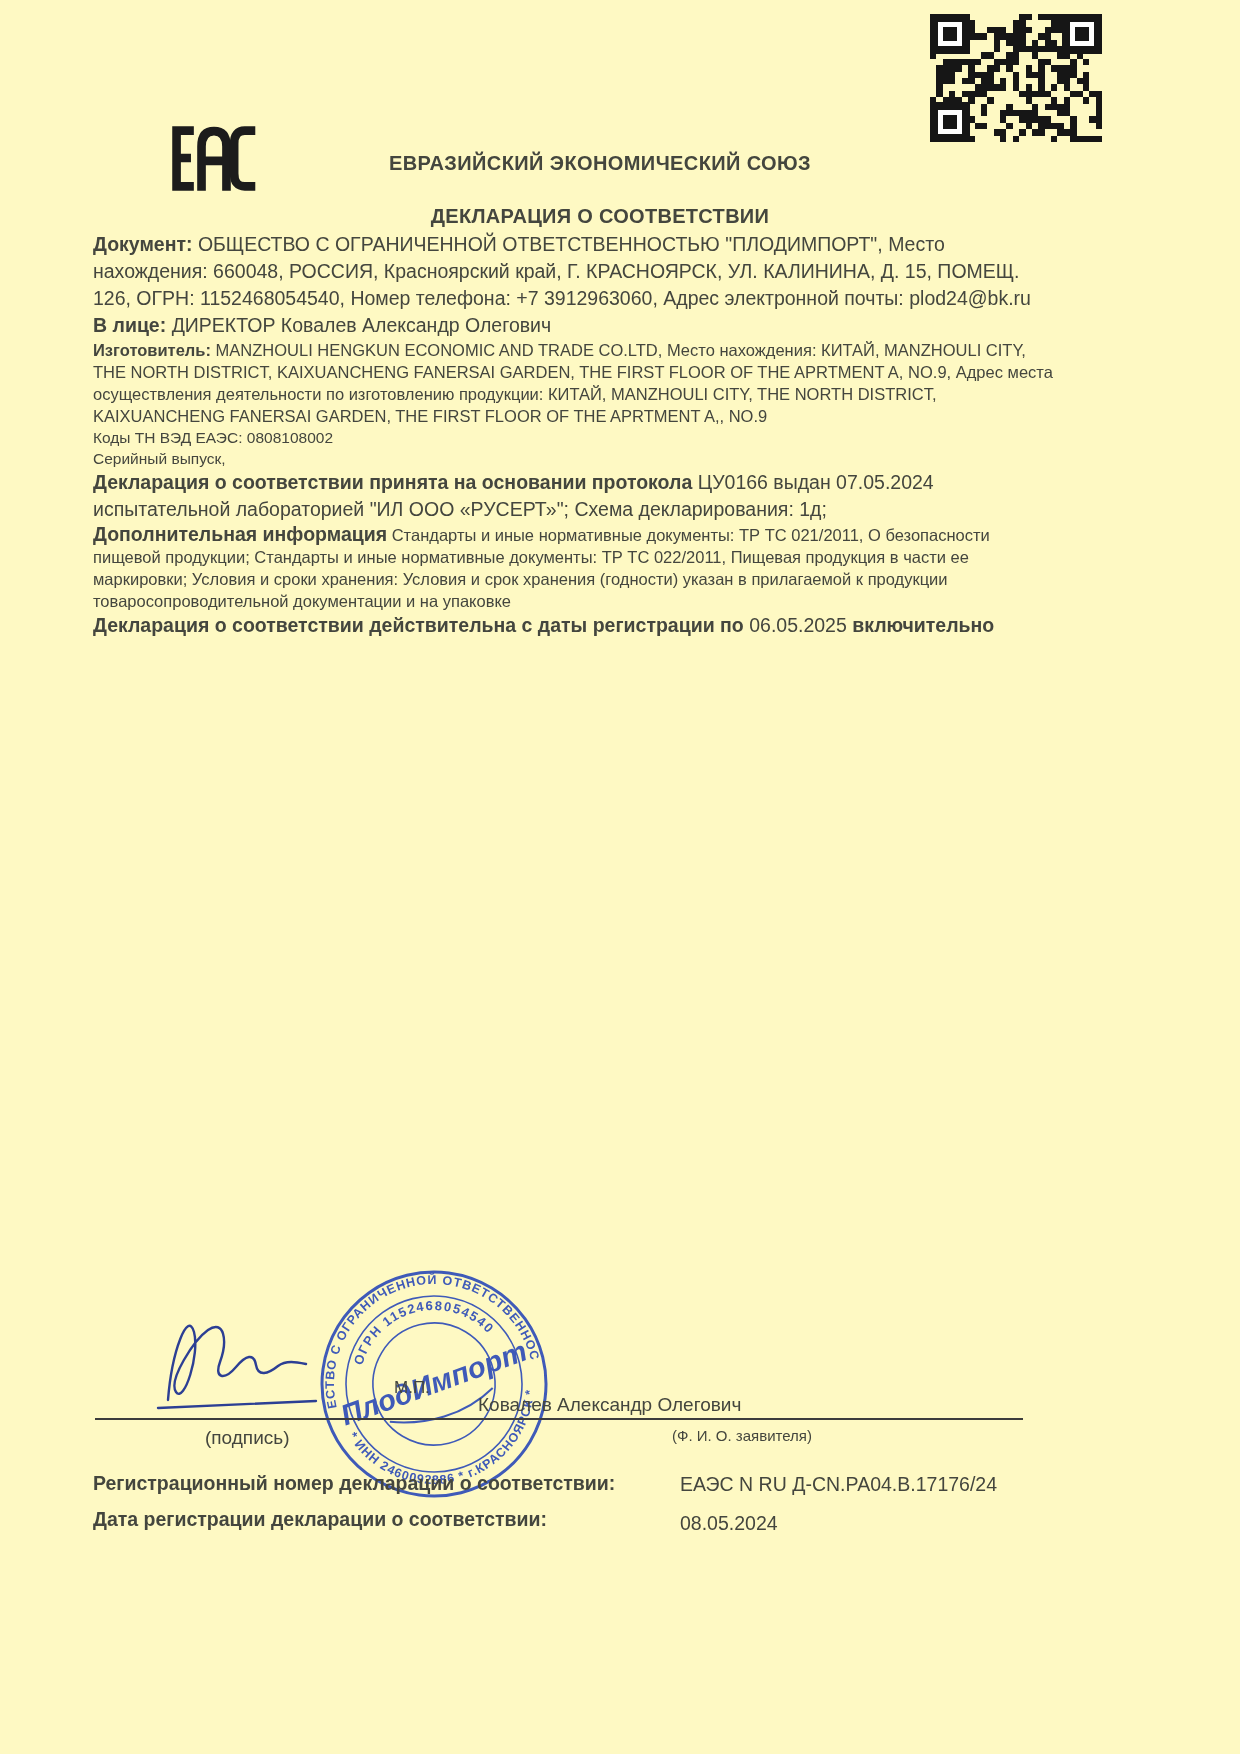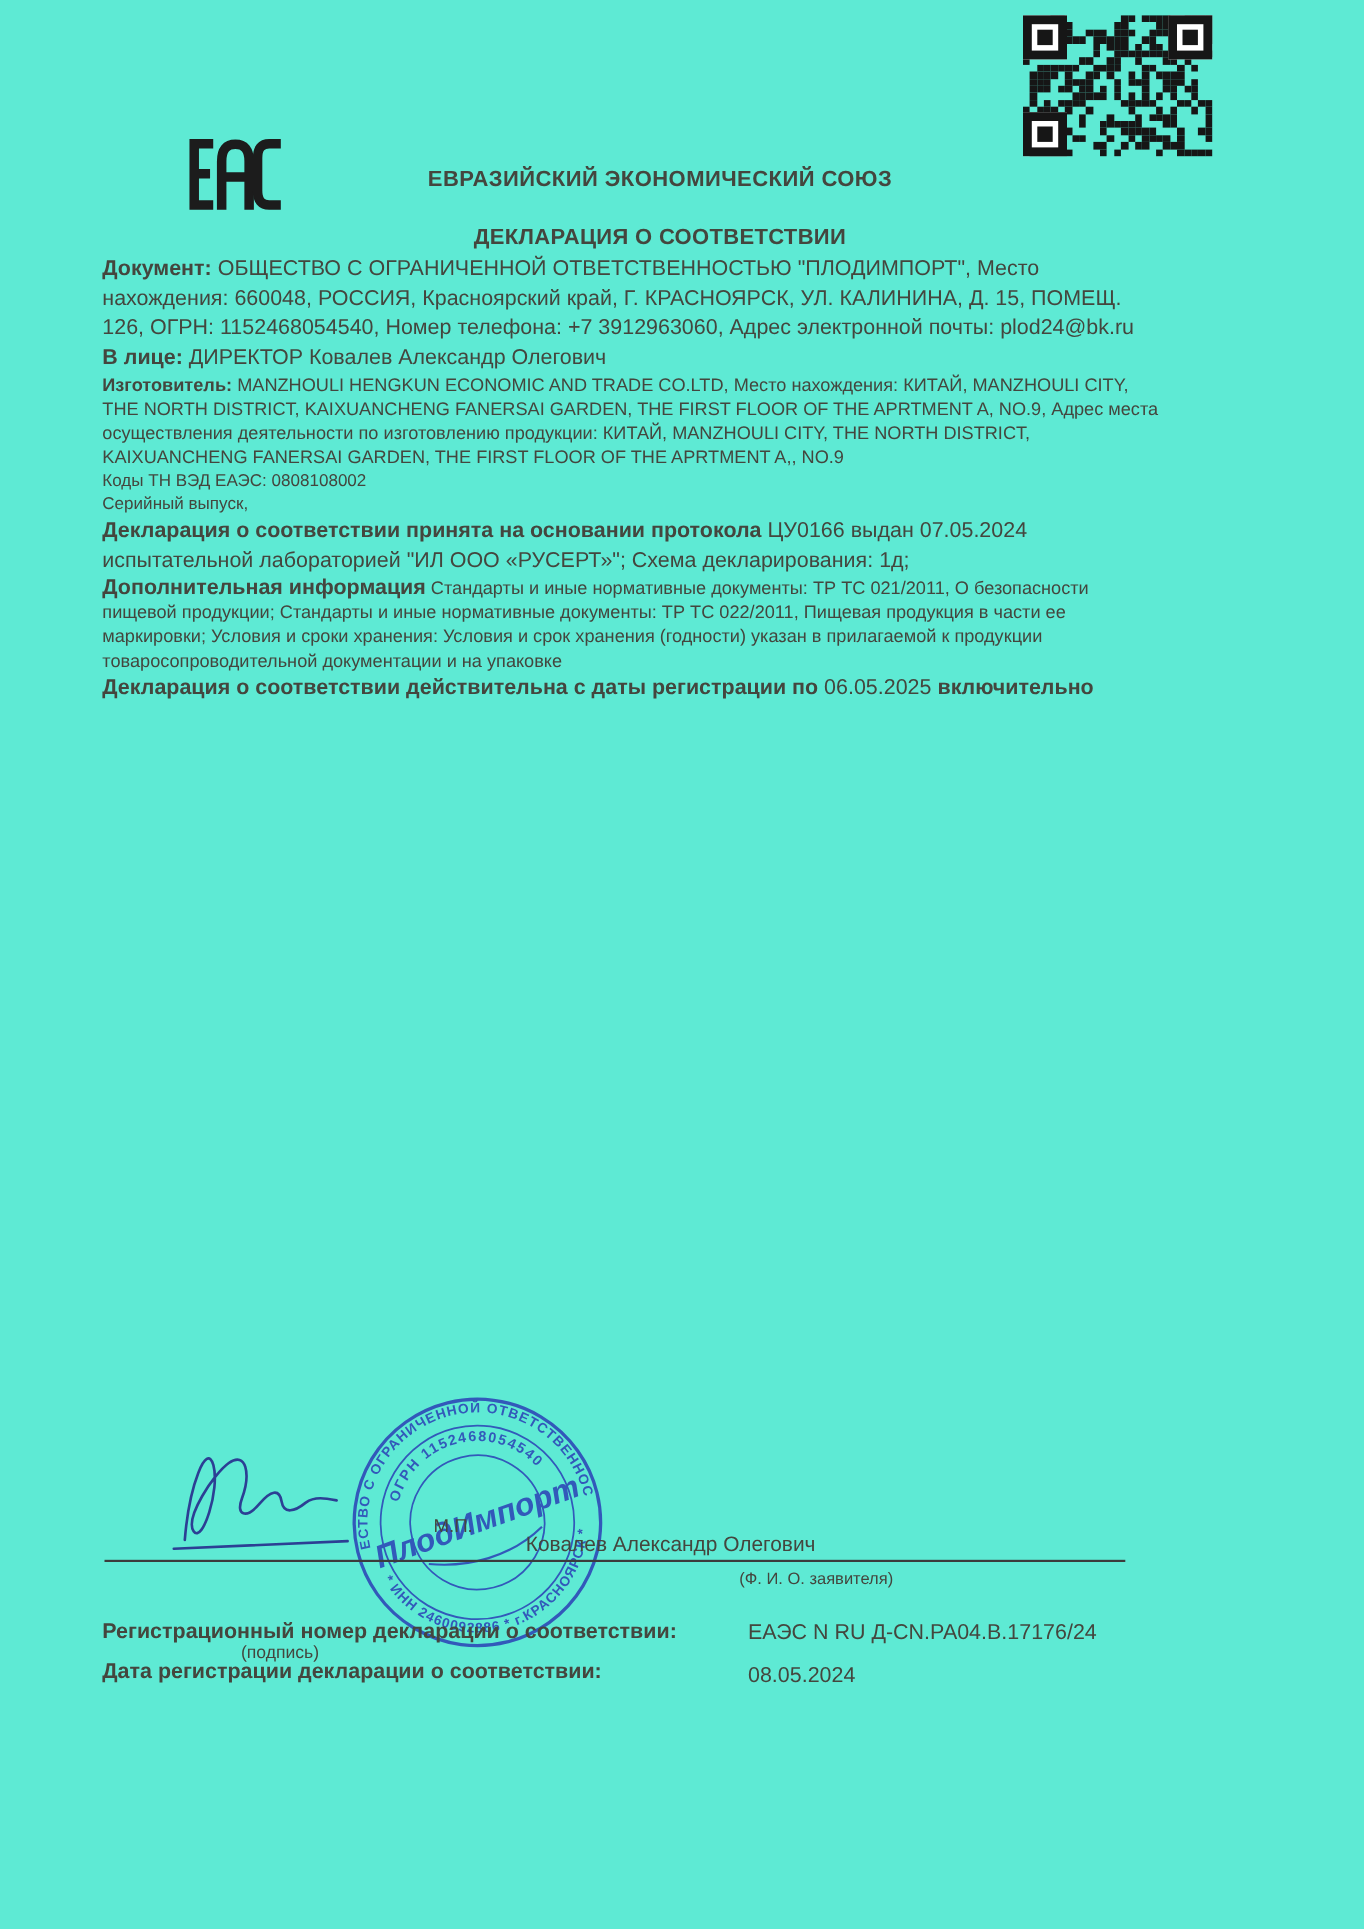--- a/index.html
+++ b/index.html
@@ -1,19 +1,19 @@
 <!DOCTYPE html>
 <html><head>
 <meta charset="utf-8">
 <style>
   html,body{margin:0;padding:0;background:#ffffff;}
   .page{
     position:relative;
     width:1240px;height:1754px;
-    background:#5eead4;
+    background:#fef9c3;
     font-family:"Liberation Sans",sans-serif;
     color:#44463e;
     overflow:hidden;
   }
   .sr{position:absolute;width:1px;height:1px;overflow:hidden;clip:rect(0 0 0 0);white-space:nowrap;}
 
   
   .qr{position:absolute;left:930px;top:14px;width:172px;height:128px;}
   .qr-grid{display:grid;grid-template-columns:repeat(27,1fr);grid-auto-rows:1fr;width:100%;height:100%;}
   .qr-grid div{background:transparent;}
@@ -40,21 +40,21 @@
   b.lead{font-weight:700;}
   .mt6{margin-top:6px;}.mt10{margin-top:10px;}.mt8{margin-top:8px;}
   .mt2{margin-top:2px;}.mt44{margin-top:44px;}.mt48{margin-top:48px;}.mt26{margin-top:26px;}
 
   
   .signature{position:absolute;left:148px;top:1282px;width:195px;height:140px;}
   .stamp{position:absolute;left:312px;top:1262px;width:244px;height:244px;transform:rotate(-14deg);opacity:.92;}
   .mp{position:absolute;left:394px;top:1378px;font-size:17px;}
   .signer-name{position:absolute;left:478px;top:1394px;font-size:19px;}
   .rule{position:absolute;left:95px;top:1418px;width:928px;border-top:2px solid #3c3c3c;}
-  .cap-sign{position:absolute;left:205px;top:1494px;font-size:16px;margin-left:14px;}
+  .cap-sign{position:absolute;left:205px;top:1427px;font-size:19px;}
   .cap-name{position:absolute;left:672px;top:1427px;font-size:15px;}
   .reg-row1-label{position:absolute;left:93px;top:1472px;font-size:19.5px;font-weight:700;}
   .reg-row1-value{position:absolute;left:680px;top:1473px;font-size:19.5px;}
   .reg-row2-label{position:absolute;left:93px;top:1508px;font-size:19.5px;font-weight:700;}
   .reg-row2-value{position:absolute;left:680px;top:1512px;font-size:19.5px;}
 </style>
 </head>
 <body>
 
 <div class="page">

